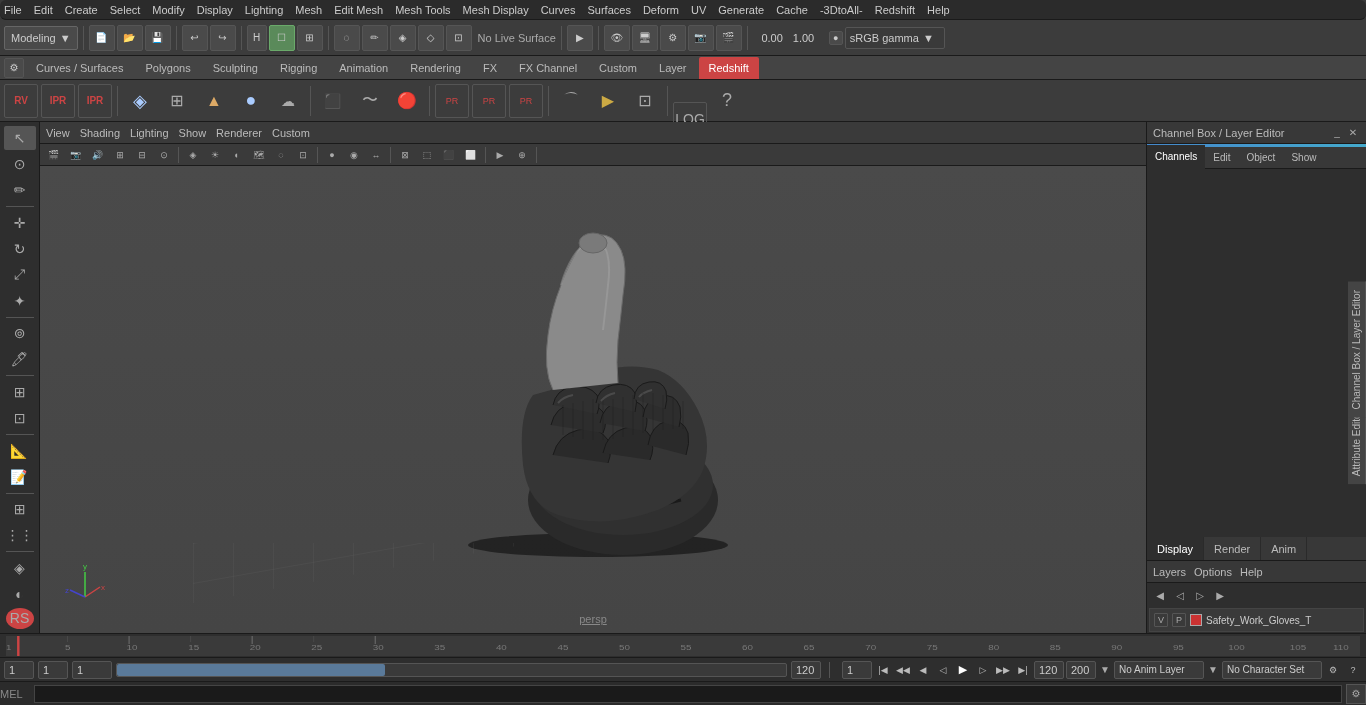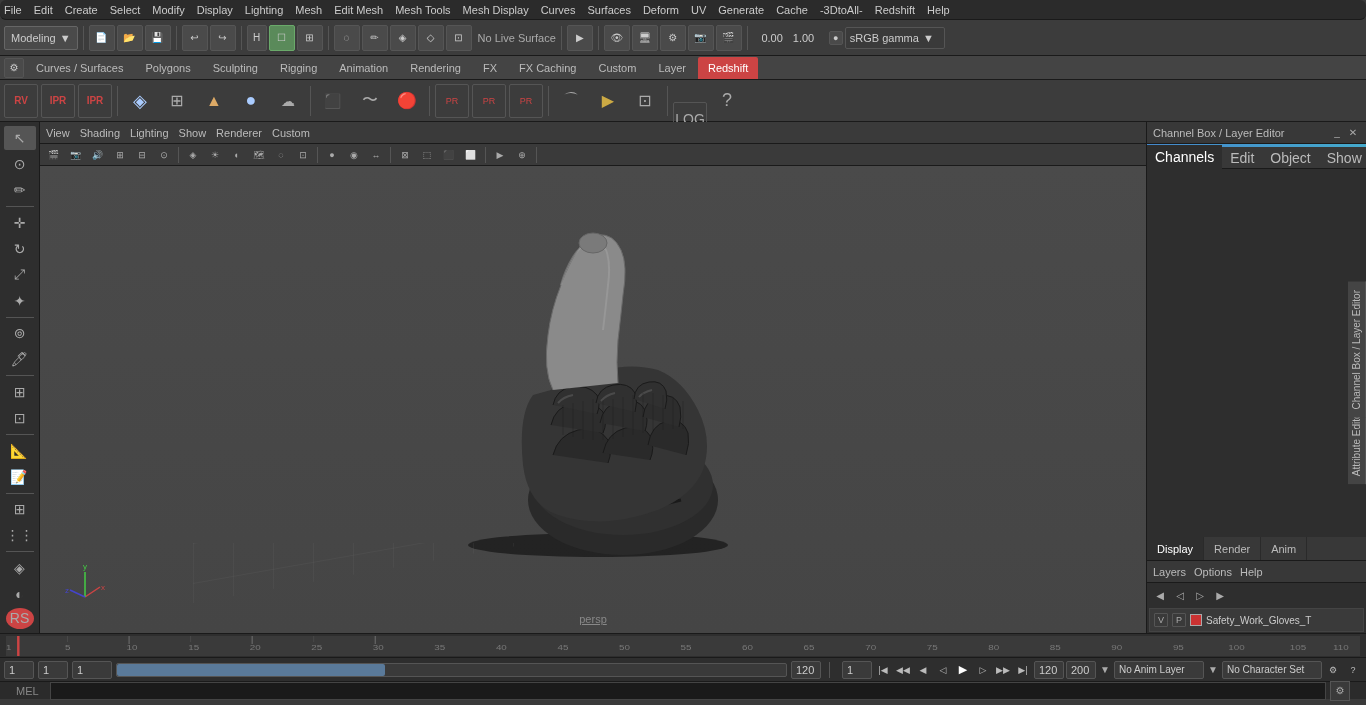--- a/index.html
+++ b/index.html
@@ -255,21 +255,21 @@
     }
     .channel-tabs {
       display: flex;
       align-items: center;
       height: 22px;
       background: #383838;
       border-bottom: 1px solid #1a1a1a;
     }
     .ch-tab {
       padding: 12px 8px;
-      font-size: 14px;
+      font-size: 10px;
       cursor: pointer;
       color: #bbb;
       height: 100%;
       display: flex;
       align-items: center;
     }
     .ch-tab.active { background: #2e2e2e; color: #fff; border-bottom: 2px solid #888; }
     .layers-toolbar {
       display: flex;
       align-items: center;
@@ -418,24 +418,24 @@
       cursor: pointer;
       font-size: 9px;
       color: #bbb;
     }
     .bb-separator { width: 1px; height: 16px; background: #555; margin: 0 4px; }
 
     
     .cmd-line {
       display: flex;
       align-items: center;
-      height: 18px;
+      height: 24px;
       background: #2b2b2b;
       border-top: 1px solid #1a1a1a;
-      padding: 0 16px;
+      padding: 0 0;
       gap: 4px;
     }
     .cmd-label {
       color: #888;
       font-size: 11px;
       min-width: 30px;
     }
     .cmd-input {
       flex: 1;
       background: #1a1a1a;
@@ -535,21 +535,21 @@
 
 <div class="tabs-row">
   <div class="toolbar-btn" style="width:20px;height:20px;font-size:10px;">⚙</div>
   <div class="tab-item">Curves / Surfaces</div>
   <div class="tab-item">Polygons</div>
   <div class="tab-item">Sculpting</div>
   <div class="tab-item">Rigging</div>
   <div class="tab-item">Animation</div>
   <div class="tab-item">Rendering</div>
   <div class="tab-item">FX</div>
-  <div class="tab-item">FX Caching</div>
+  <div class="tab-item">FX Channel</div>
   <div class="tab-item">Custom</div>
   <div class="tab-item">Layer</div>
   <div class="tab-item active">Redshift</div>
 </div>
 
 <div class="shelf-row">
   <div class="shelf-btn" style="font-size:10px;font-weight:bold;color:#cc4444;border:1px solid #555;">RV</div>
   <div class="shelf-btn" style="font-size:10px;font-weight:bold;color:#cc4444;border:1px solid #555;">IPR</div>
   <div class="shelf-btn" style="font-size:10px;font-weight:bold;color:#cc4444;border:1px solid #555;">IPR</div>
   <div class="shelf-separator"></div>

